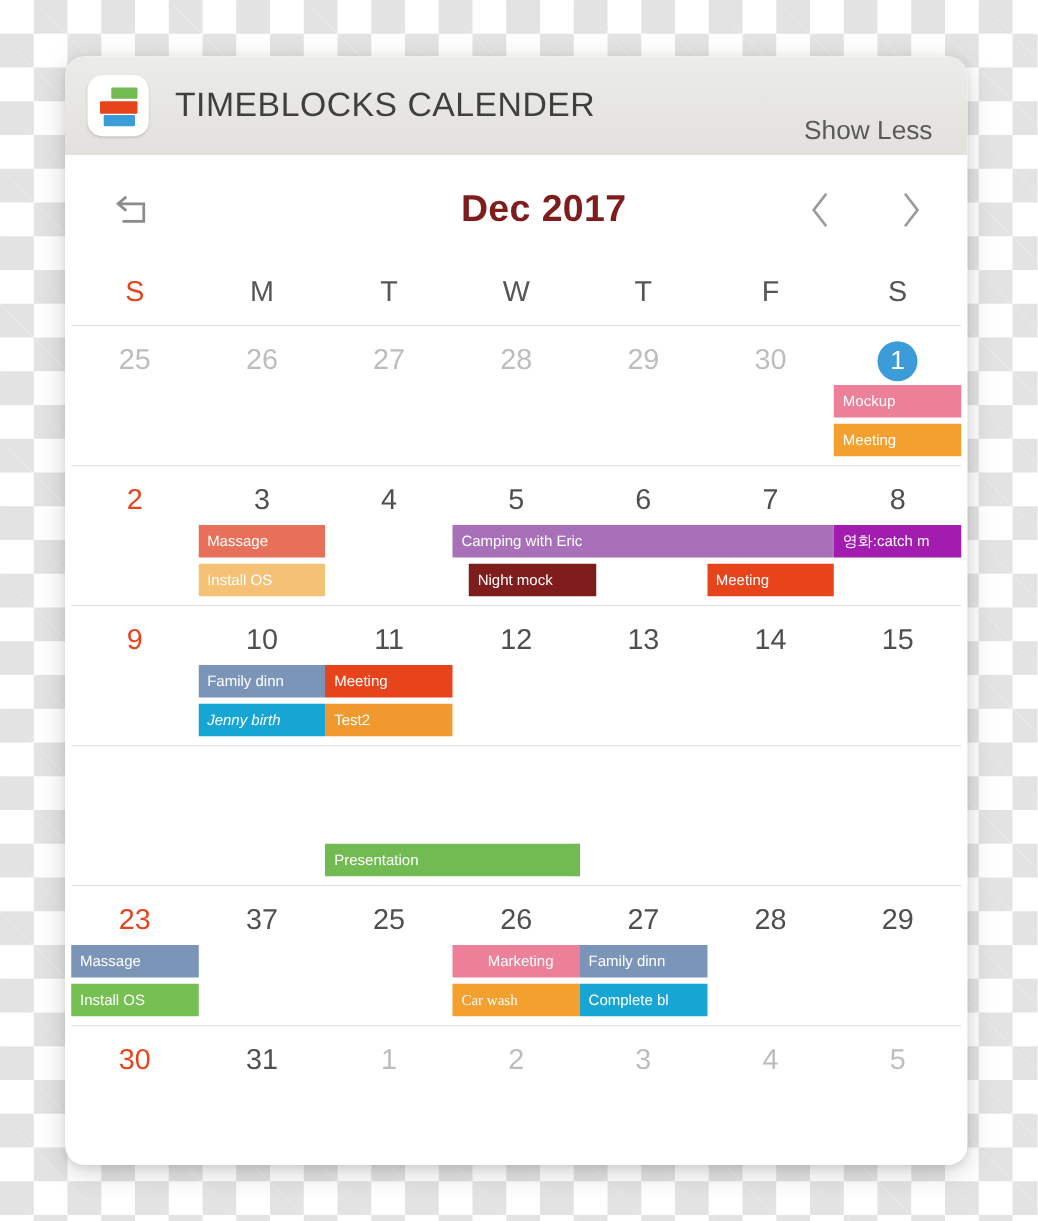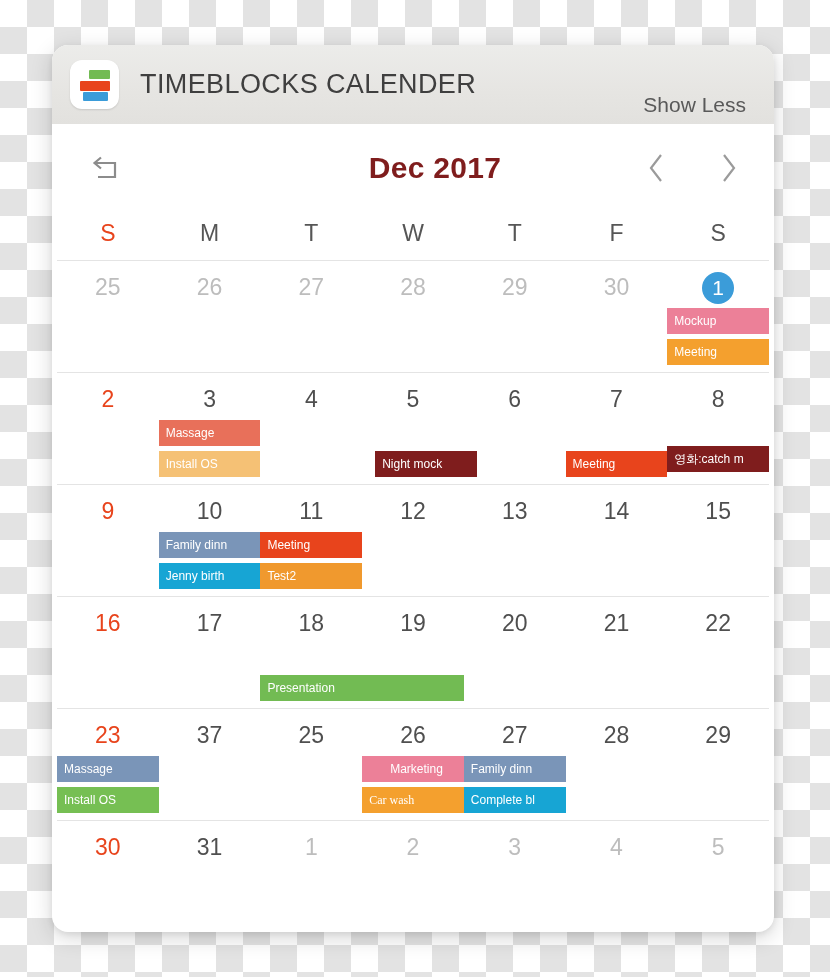--- a/index.html
+++ b/index.html
@@ -261,53 +261,45 @@
           <div class="day-num sun">2</div>
           <div class="day-num">3</div>
           <div class="day-num">4</div>
           <div class="day-num">5</div>
           <div class="day-num">6</div>
           <div class="day-num">7</div>
           <div class="day-num">8</div>
         </div>
         <div class="event-layer">
           <div class="event-chip" style="left: 14.2857%; width: 14.2857%; top: 0px; background: rgb(232, 112, 90);">Massage</div>
-          <div class="event-chip" style="left: 85.7143%; width: 14.2857%; top: 0px; background: #7f1d1d; margin-top: 26px;">영화:catch m</div>
+          <div class="event-chip" style="left: 42.8571%; width: 42.8571%; top: 0px; background: rgb(168, 112, 184);">Camping with Eric</div>
+          <div class="event-chip" style="left: 85.7143%; width: 14.2857%; top: 0px; background: #a21caf;">영화:catch m</div>
           <div class="event-chip" style="left: 14.2857%; width: 14.2857%; top: 31px; background: rgb(245, 193, 117);">Install OS</div>
           <div class="event-chip" style="left: 42.8571%; width: 14.2857%; top: 31px; background: #7f1d1d; margin-left: 13px;">Night mock</div>
           <div class="event-chip" style="left: 71.4286%; width: 14.2857%; top: 31px; background: rgb(232, 68, 28);">Meeting</div>
         </div>
       </div>
       <div class="week-row">
         <div class="day-numbers">
           <div class="day-num sun">9</div>
           <div class="day-num">10</div>
           <div class="day-num">11</div>
           <div class="day-num">12</div>
           <div class="day-num">13</div>
           <div class="day-num">14</div>
           <div class="day-num">15</div>
         </div>
         <div class="event-layer">
           <div class="event-chip" style="left: 14.2857%; width: 14.2857%; top: 0px; background: rgb(122, 149, 184);">Family dinn</div>
           <div class="event-chip" style="left: 28.5714%; width: 14.2857%; top: 0px; background: rgb(232, 68, 28);">Meeting</div>
-          <div class="event-chip" style="left: 14.2857%; width: 14.2857%; top: 31px; background: rgb(23, 165, 212);">Jenny birth</div>
+          <div class="event-chip" style="left: 14.2857%; width: 14.2857%; top: 31px; background: rgb(23, 165, 212); font-style: italic;">Jenny birth</div>
           <div class="event-chip" style="left: 28.5714%; width: 14.2857%; top: 31px; background: rgb(240, 153, 46);">Test2</div>
         </div>
       </div>
       <div class="week-row">
-        <div class="day-numbers">
-          <div class="day-num sun">16</div>
-          <div class="day-num">17</div>
-          <div class="day-num">18</div>
-          <div class="day-num">19</div>
-          <div class="day-num">20</div>
-          <div class="day-num">21</div>
-          <div class="day-num">22</div>
-        </div>
         <div class="event-layer">
           <div class="event-chip" style="left: 28.5714%; width: 28.5714%; top: 31px; background: rgb(114, 187, 83);">Presentation</div>
         </div>
       </div>
       <div class="week-row">
         <div class="day-numbers">
           <div class="day-num sun">23</div>
           <div class="day-num">37</div>
           <div class="day-num">25</div>
           <div class="day-num">26</div>

